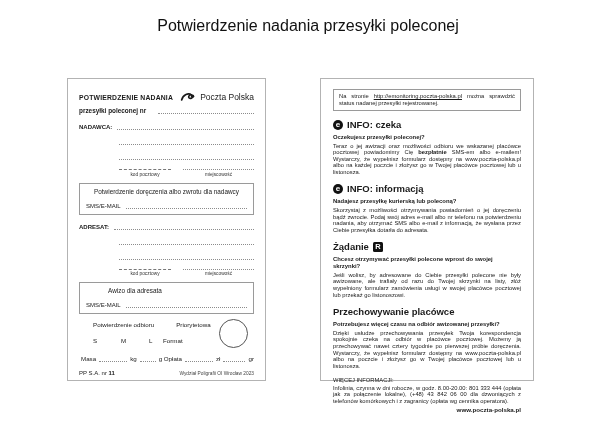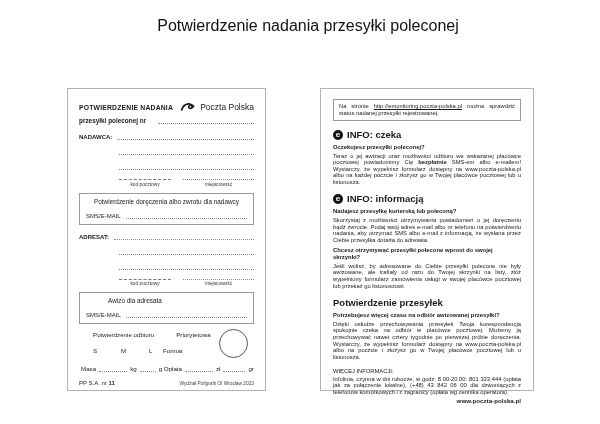--- a/index.html
+++ b/index.html
@@ -6,21 +6,21 @@
   body {
     width:600px; height:424px; background:#ffffff; position:relative;
     font-family:"Liberation Sans", sans-serif; color:#1a1a1a;
     -webkit-text-size-adjust:none;
   }
   .doc-title {
     position:absolute; top:17px; left:8px; width:600px;
     text-align:center; font-size:16px; color:#111;
   }
   .panel {
-    position:absolute; top:88px; height:303px; background:#fff;
+    position:absolute; top:78px; height:303px; background:#fff;
     border:1px solid #b3b3b3; box-sizing:border-box;
   }
   .panel-left  { left:67px;  width:199px; padding:8px 11px 6px 11px; }
   .panel-right { left:320px; width:214px; padding:10px 12px; }
 
   
   .f-head { display:flex; justify-content:space-between; align-items:flex-start; margin-top:4px; }
   .f-title { font-weight:bold; font-size:6.8px; letter-spacing:.2px; padding-top:3px; }
   .brand { display:flex; align-items:center; gap:3px; }
   .brand-name { font-size:8.5px; color:#222; }
@@ -218,25 +218,29 @@
   <div class="q">Oczekujesz przesyłki poleconej?</div>
   <div class="p"><span>Teraz o jej awizacji oraz możliwości odbioru we wskazanej placówce pocztowej powiadomimy Cię </span><b>bezpłatnie</b><span> SMS-em albo e-mailem! Wystarczy, że wypełnisz formularz dostępny na www.poczta-polska.pl albo na każdej poczcie i złożysz go w Twojej placówce pocztowej lub u listonosza.</span></div>
 
   <div class="sec-head">
     <span class="e-icon">e</span>
     <span class="sec-title">INFO: informacją</span>
   </div>
   <div class="q">Nadajesz przesyłkę kurierską lub poleconą?</div>
   <div class="p">Skorzystaj z możliwości otrzymywania powiadomień o jej doręczeniu bądź zwrocie. Podaj swój adres e-mail albo nr telefonu na potwierdzeniu nadania, aby otrzymać SMS albo e-mail z informacją, że wysłana przez Ciebie przesyłka dotarła do adresata.</div>
 
+  <div class="sec-head">
+    <span class="sec-title">Żądanie</span>
+    <span class="r-icon">R</span>
+  </div>
   <div class="q">Chcesz otrzymywać przesyłki polecone wprost do swojej skrzynki?</div>
   <div class="p">Jeśli wolisz, by adresowane do Ciebie przesyłki polecone nie były awizowane, ale trafiały od razu do Twojej skrzynki na listy, złóż wypełniony formularz zamówienia usługi w swojej placówce pocztowej lub przekaż go listonoszowi.</div>
 
   <div class="sec-head">
-    <span class="sec-title">Potwierdzenie przesyłek</span>
+    <span class="sec-title">Przechowywanie placówce</span>
   </div>
   <div class="q">Potrzebujesz więcej czasu na odbiór awizowanej przesyłki?</div>
   <div class="p">Dzięki usłudze przechowywania przesyłek Twoja korespondencja spokojnie czeka na odbiór w placówce pocztowej. Możemy ją przechowywać nawet cztery tygodnie po pierwszej próbie doręczenia. Wystarczy, że wypełnisz formularz dostępny na www.poczta-polska.pl albo na poczcie i złożysz go w Twojej placówce pocztowej lub u listonosza.</div>
 
   <div class="more-label">WIĘCEJ INFORMACJI:</div>
   <div class="p">Infolinia, czynna w dni robocze, w godz. 8.00-20.00: 801 333 444 (opłata jak za połączenie lokalne), (+48) 43 842 06 00 dla dzwoniących z telefonów komórkowych i z zagranicy (opłata wg cennika operatora).</div>
   <div class="website-row">
     <span class="website">www.poczta-polska.pl</span>
   </div>
 

